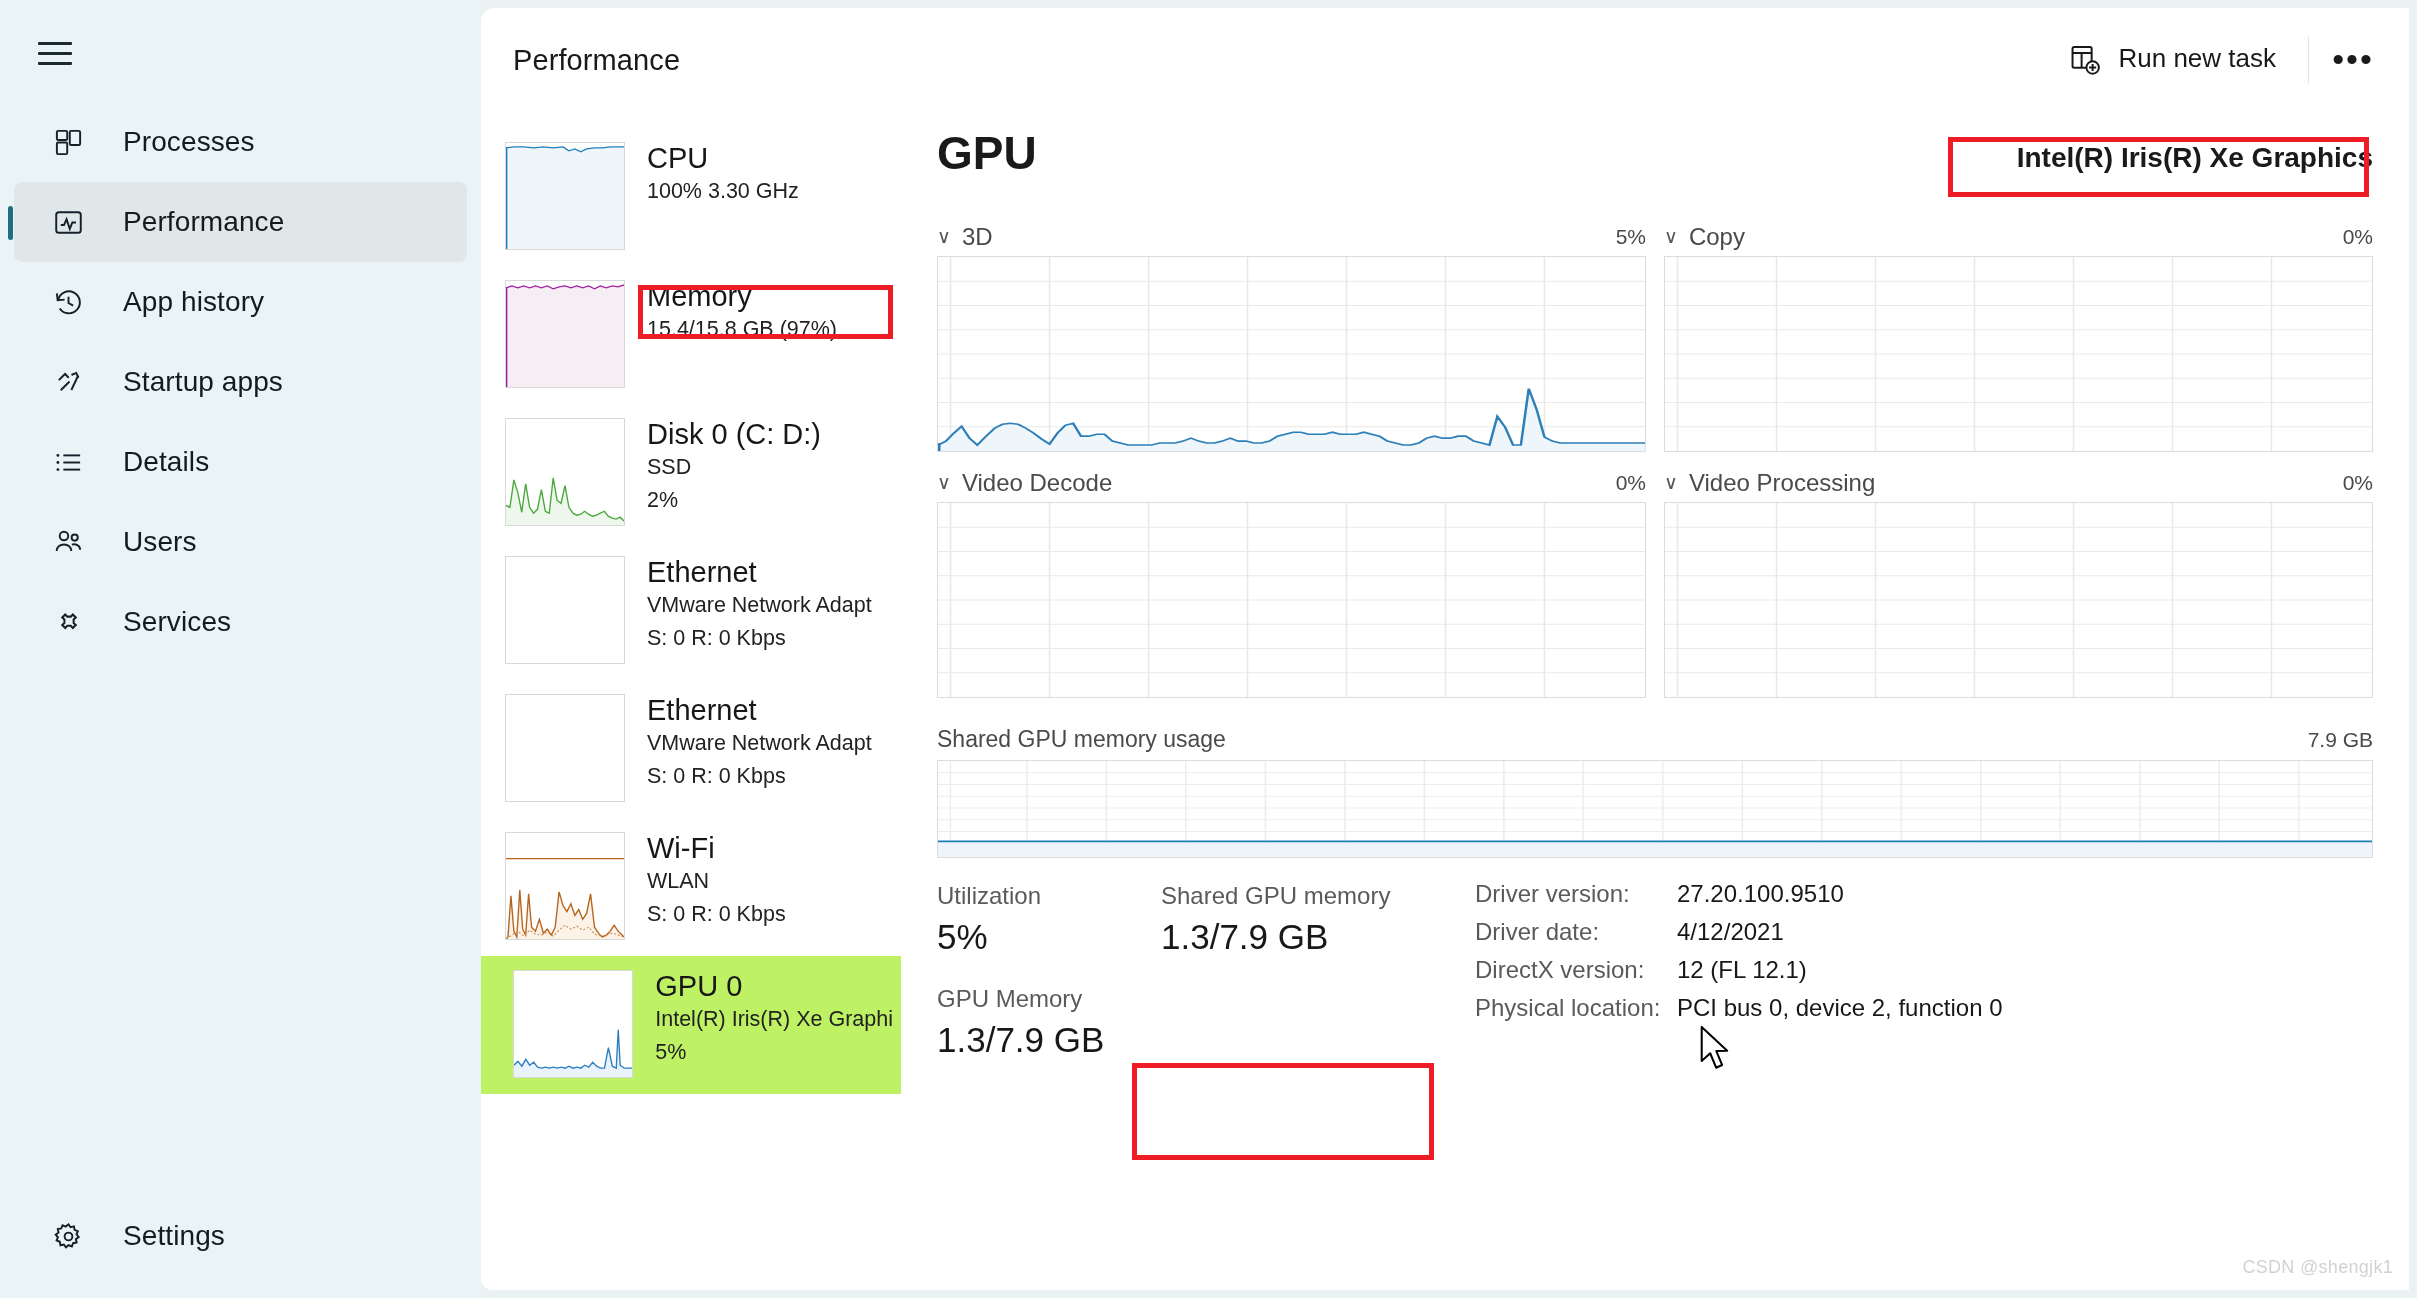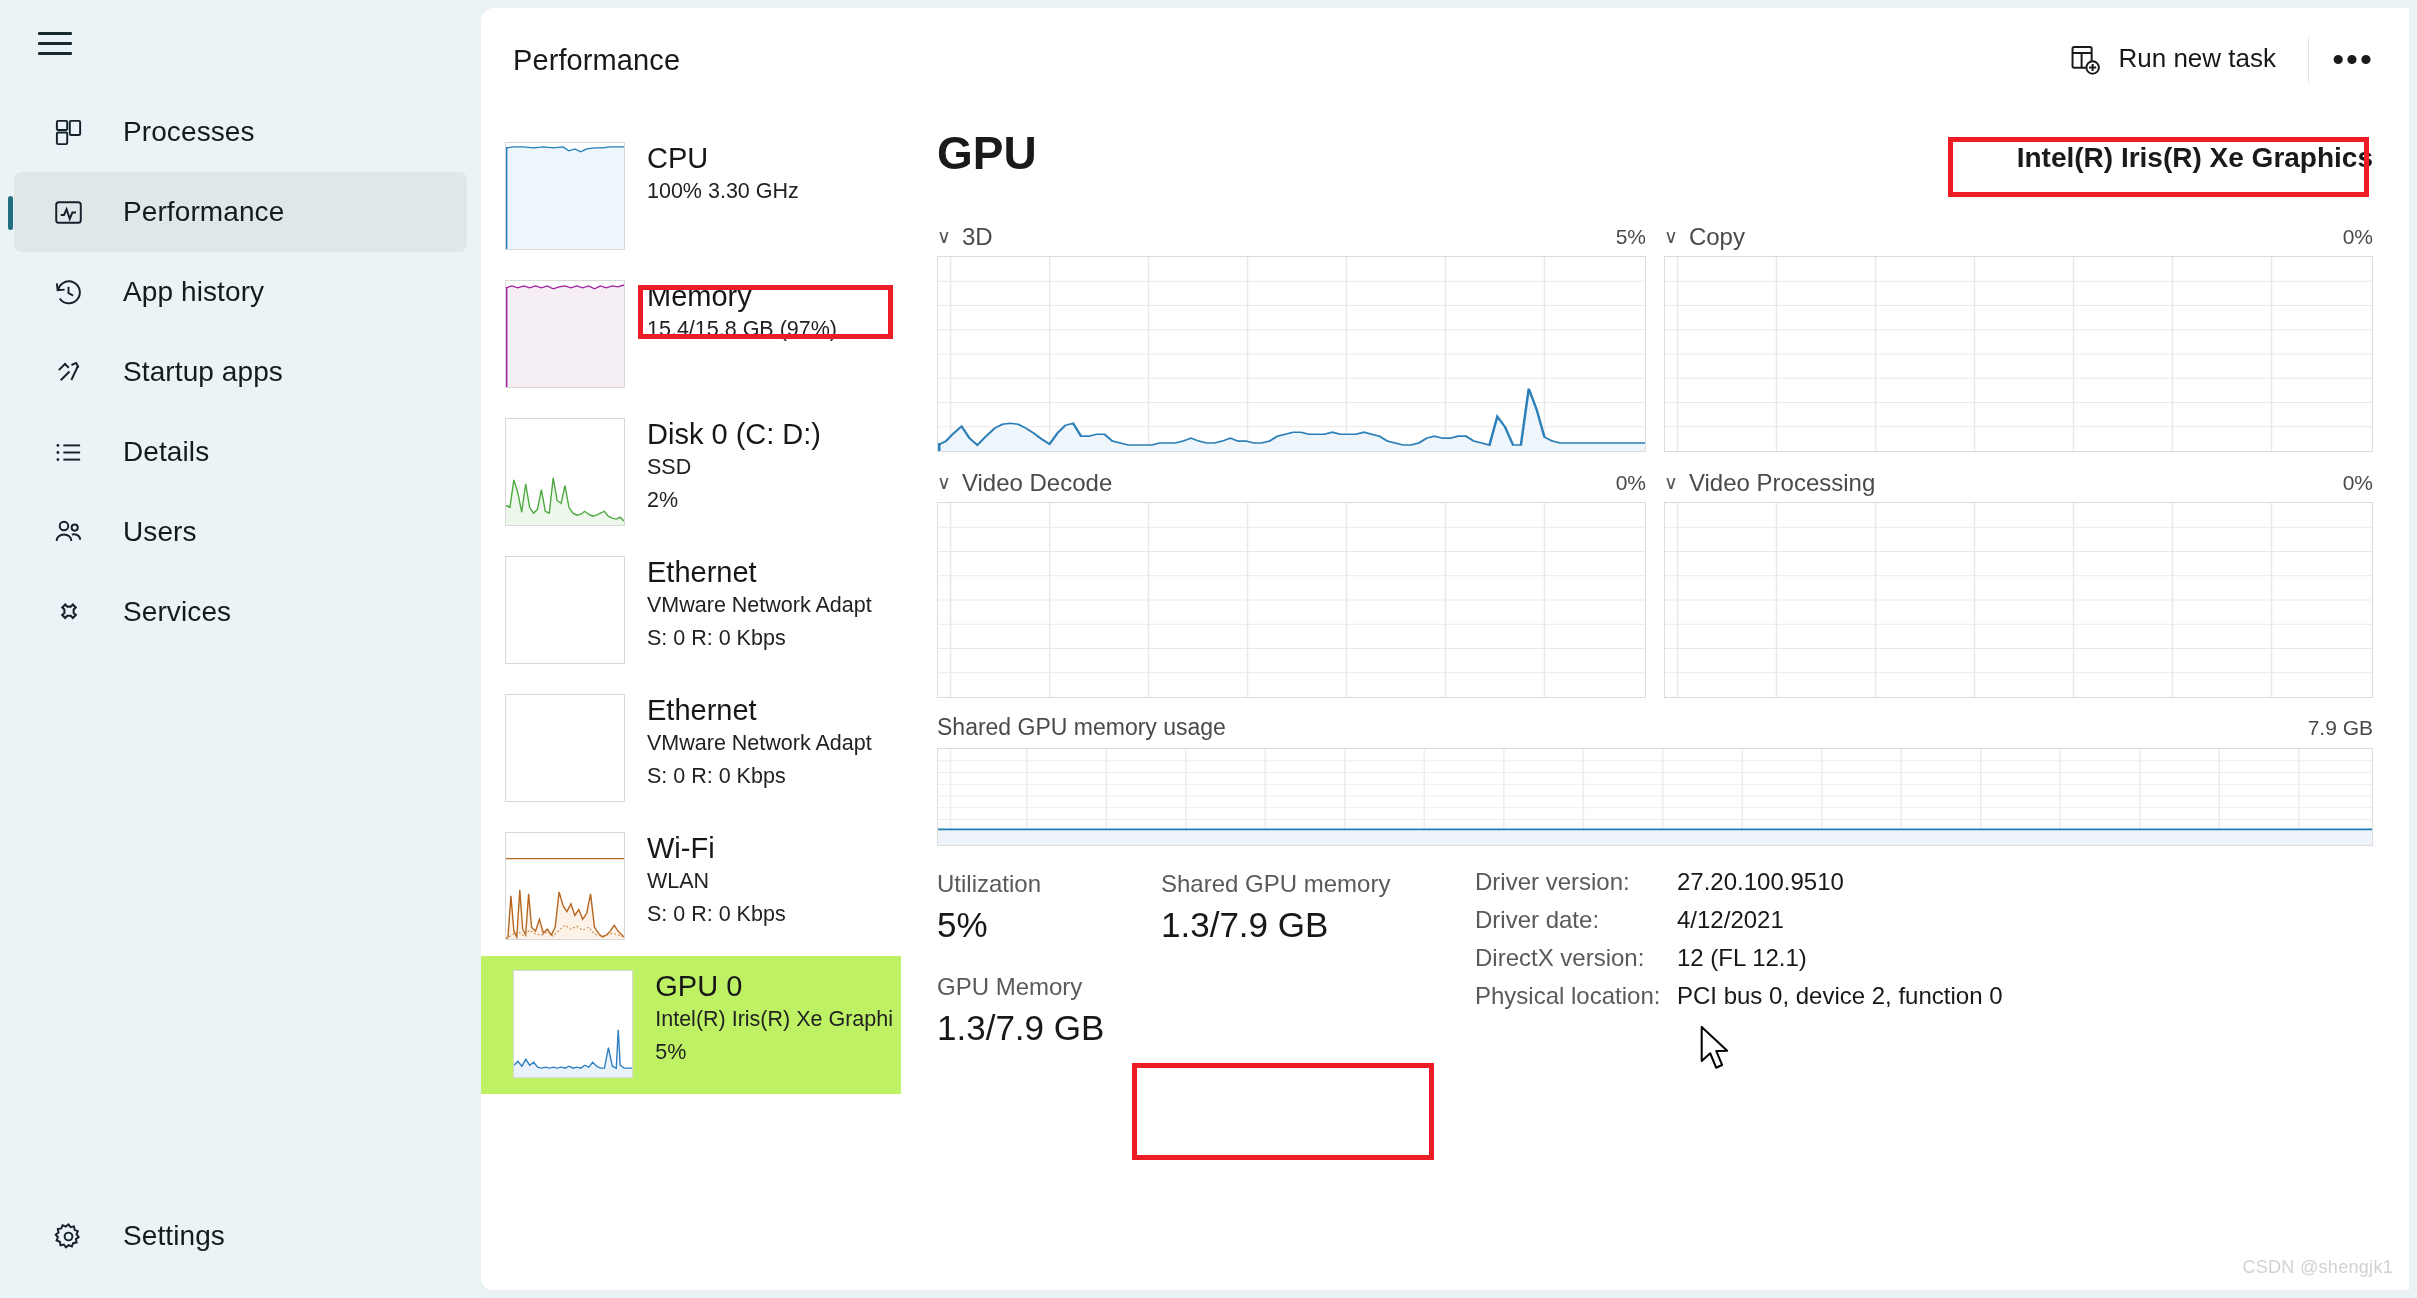--- a/index.html
+++ b/index.html
@@ -16,20 +16,21 @@
     background: #eaf2f4;
   }
 
   
   .sidebar {
     width: 481px;
     height: 1298px;
     background: #eaf4f6;
     position: relative;
     flex: 0 0 481px;
+    padding-top: 10px;
   }
   .hamburger-btn {
     width: 74px; height: 74px;
     margin-left: 18px; margin-top: 6px;
     display: flex; align-items: center; justify-content: center;
     border-radius: 7px;
     cursor: pointer;
   }
   .hamburger-btn .bars { width: 34px; }
   .hamburger-btn .bars span {
@@ -191,21 +192,21 @@
     background: #ffffff;
     position: relative;
     overflow: hidden;
   }
   .graph-box.tall { height: 196px; }
   .graph-box svg { display:block; width: 100%; height: 100%; }
 
   .mem-head {
     display: flex; align-items: baseline;
     font-size: 23px; color: #4a4a4a;
-    margin-top: 16px; height: 34px;
+    margin-top: 28px; height: 34px;
   }
   .mem-head-val { margin-left: auto; font-size: 21px; color: #4a4a4a; }
   .mem-box { border: 1px solid #dcdcdc; height: 98px; overflow: hidden; }
 
   
   .stats {
     display: flex;
     margin-top: 22px;
     position: relative;
   }

